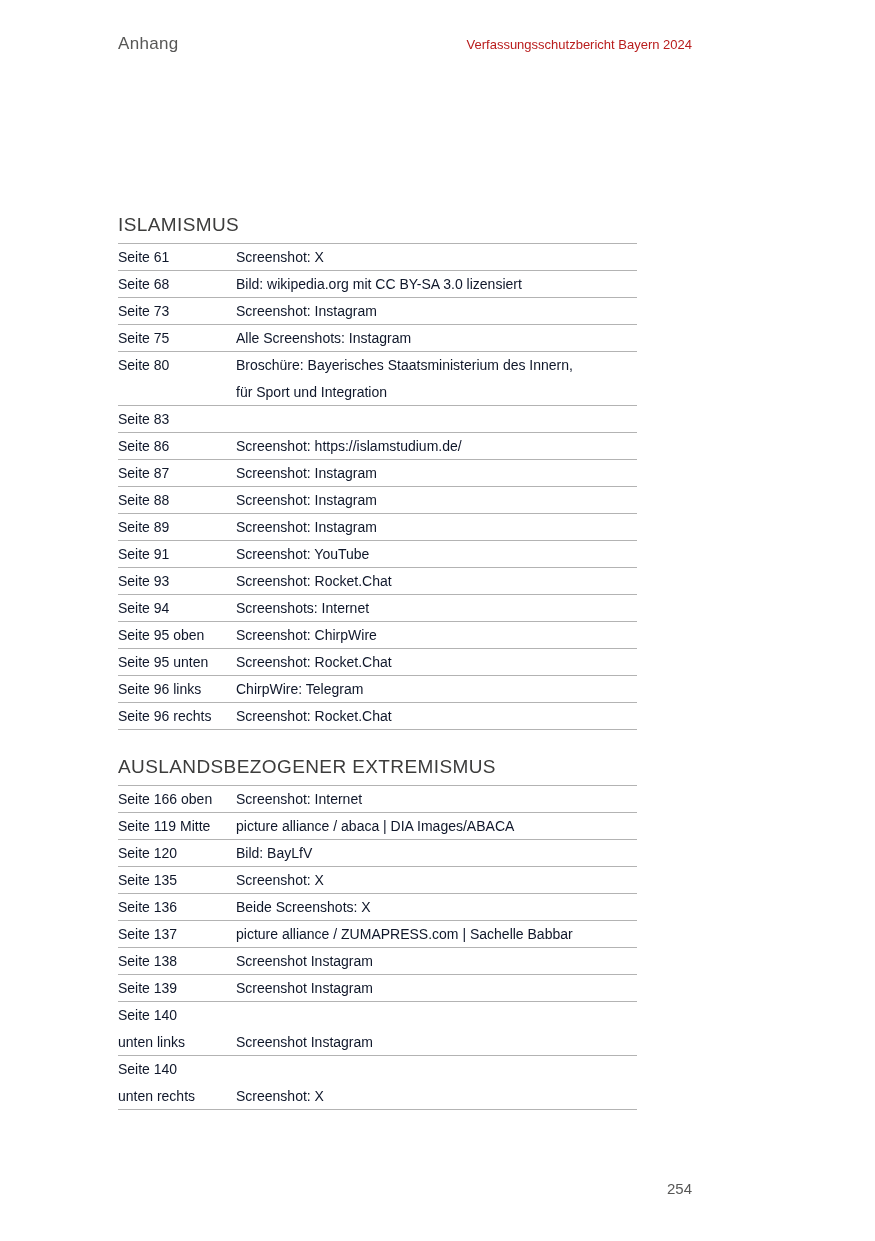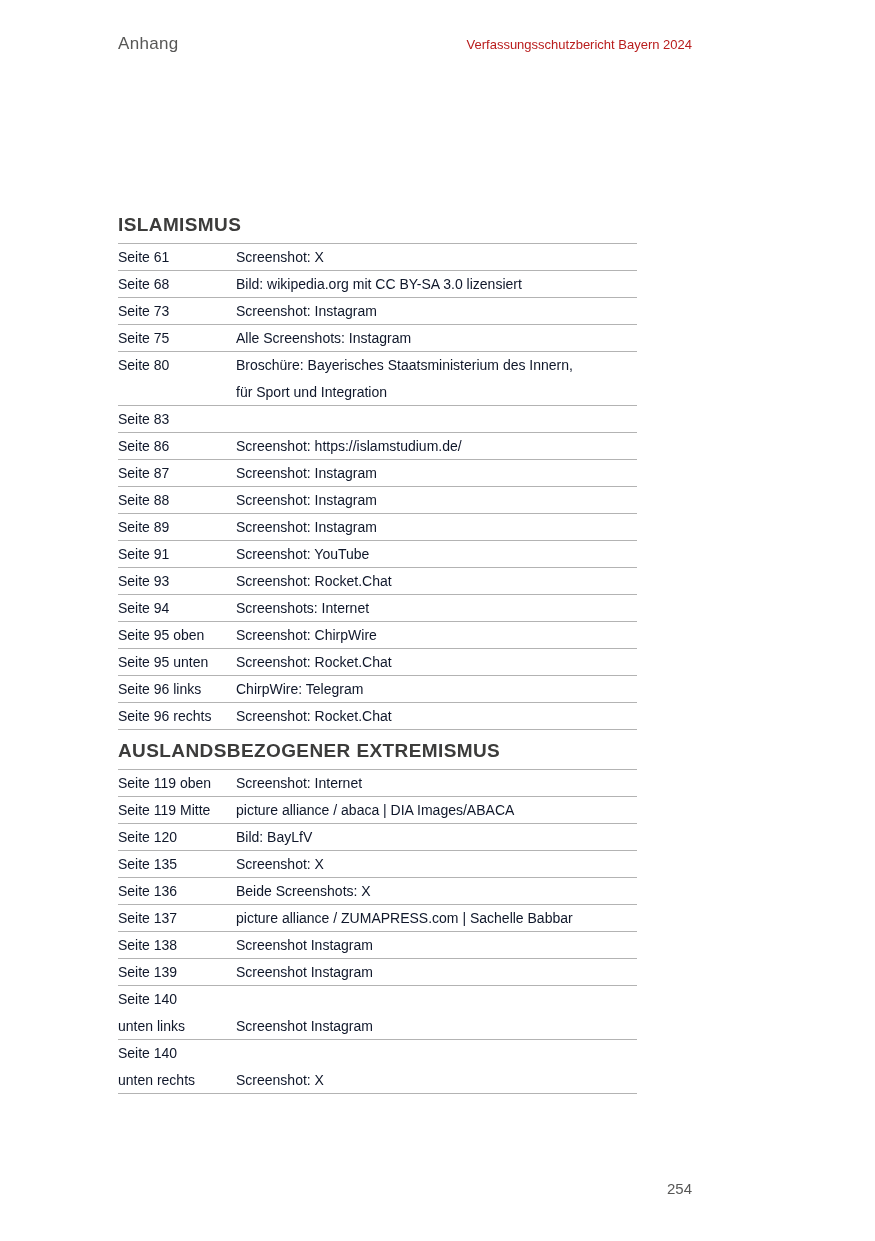--- a/index.html
+++ b/index.html
@@ -14,24 +14,24 @@
     position:absolute;left:118px;right:72px;top:34px;
     display:flex;justify-content:space-between;align-items:baseline;
   }
   .header-left{font-size:17px;color:#575756;letter-spacing:0.3px;}
   .header-right{font-size:13px;color:#b91c1c;}
   .content{
     position:absolute;left:118px;top:212px;width:519px;
     color:#3b3b3a;
   }
   .section-title{
-    font-size:19px;font-weight:bold;color:#3c3c3b;
+    font-size:19px;font-weight:normal;color:#3c3c3b;
     margin:0 0 5px 0;line-height:26px;letter-spacing:0.4px;
   }
-  .credits-section + .credits-section{margin-top:8px;}
+  .credits-section + .credits-section{margin-top:24px;}
   .credits-table{border-top:1px solid #b3b3b3;}
   .row{border-bottom:1px solid #b3b3b3;}
   .line{
     display:grid;grid-template-columns:118px 1fr;
     align-items:center;height:26px;
   }
   .row.multi .line{height:26.5px;}
   .cell{font-size:14px;line-height:1;color:#0f172a;white-space:nowrap;}
   .page-number{
     position:absolute;top:1180px;right:72px;
@@ -162,21 +162,21 @@
               <div class="cell value">Screenshot: Rocket.Chat</div>
             </div>
           </div>
         </div>
       </section>
       <section class="credits-section">
         <h2 class="section-title">AUSLANDSBEZOGENER EXTREMISMUS</h2>
         <div class="credits-table">
           <div class="row">
             <div class="line">
-              <div class="cell label">Seite 119 oben</div>
+              <div class="cell label">Seite 166 oben</div>
               <div class="cell value">Screenshot: Internet</div>
             </div>
           </div>
           <div class="row">
             <div class="line">
               <div class="cell label">Seite 119 Mitte</div>
               <div class="cell value">picture alliance / abaca | DIA Images/ABACA</div>
             </div>
           </div>
           <div class="row">

